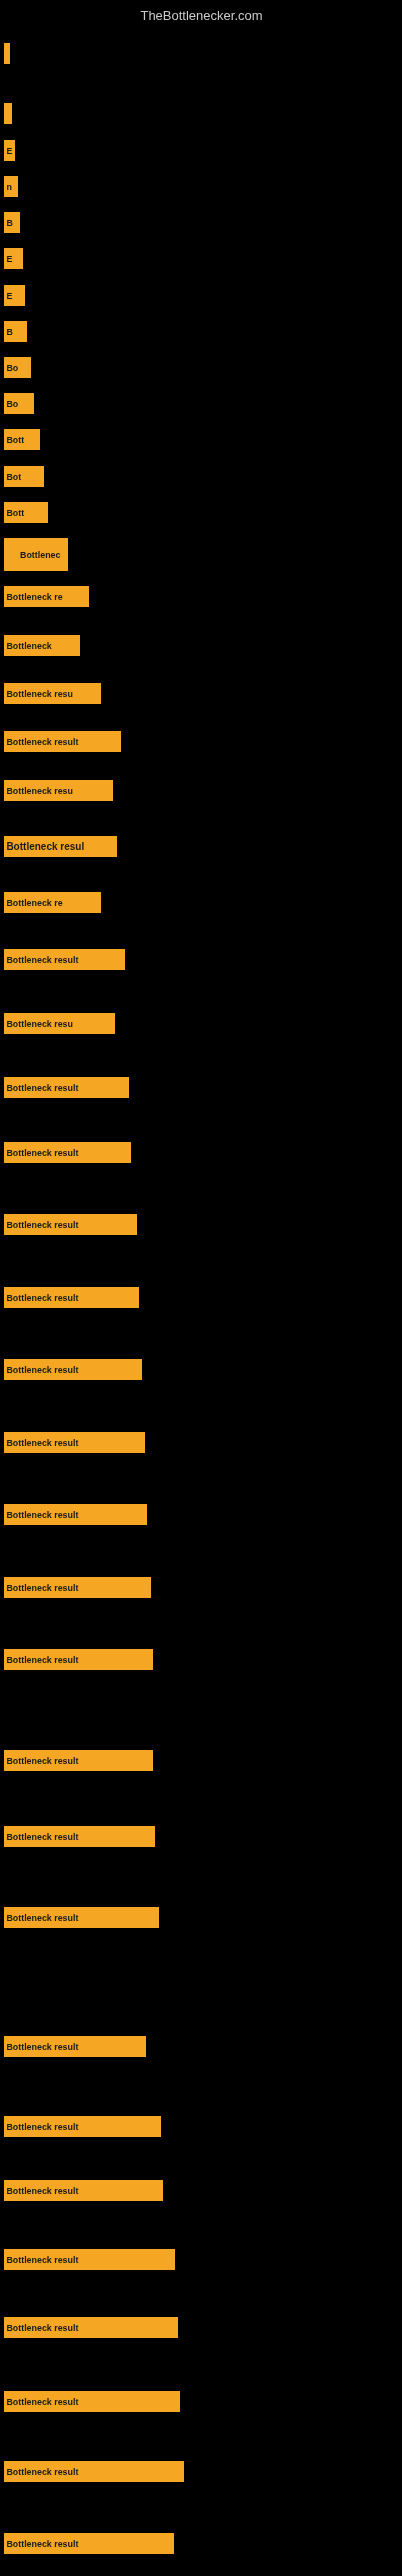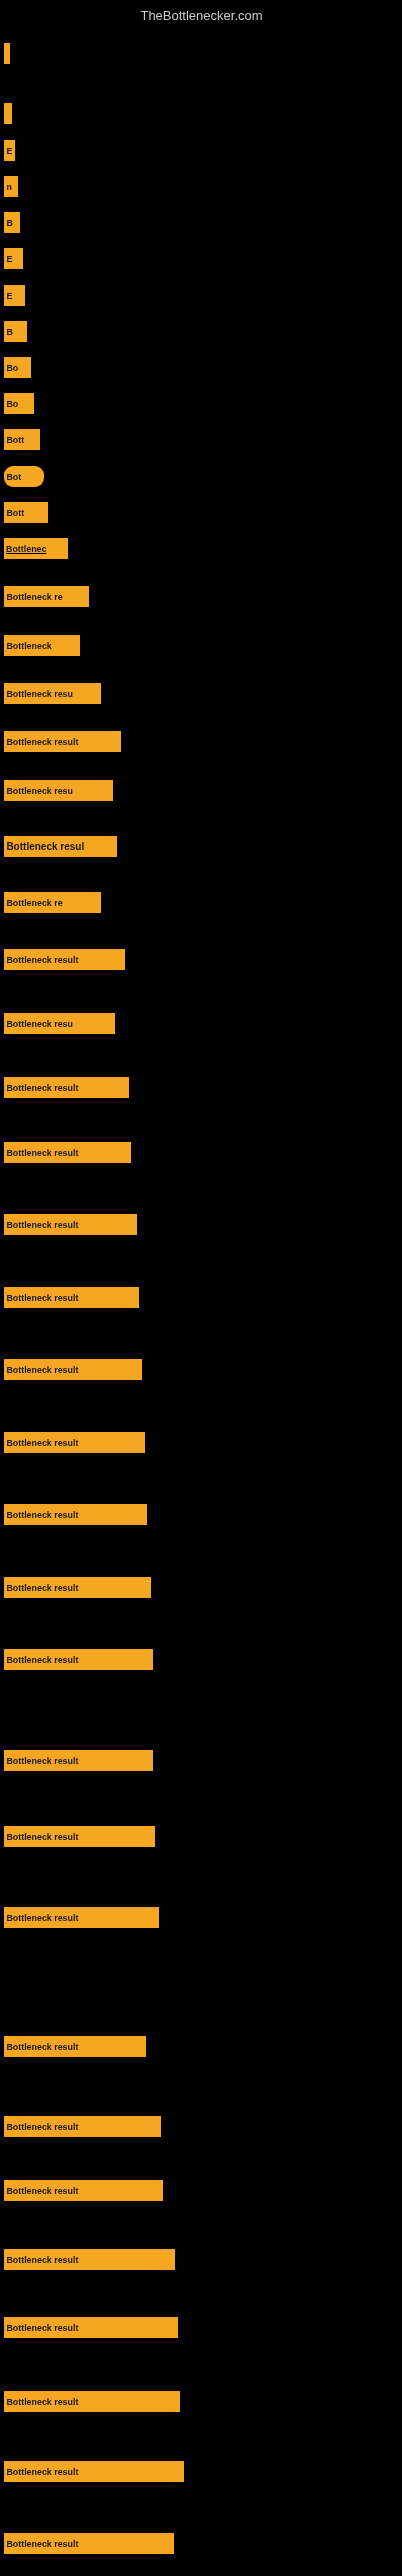--- a/index.html
+++ b/index.html
@@ -81,31 +81,31 @@
       <div style="background-color: rgb(245, 166, 35); height: 21px; width: 30px; margin-left: 4px; display: flex; align-items: center; padding-left: 2.4px;">
         <span style="color: rgb(26, 26, 26); font-size: 8.9px; font-weight: bold; white-space: nowrap;">Bo</span>
       </div>
     </div>
     <div style="position: absolute; top: 394px; left: 0px; display: flex; align-items: center;">
       <div style="background-color: rgb(245, 166, 35); height: 21px; width: 36px; margin-left: 4px; display: flex; align-items: center; padding-left: 2.4px;">
         <span style="color: rgb(26, 26, 26); font-size: 8.9px; font-weight: bold; white-space: nowrap;">Bott</span>
       </div>
     </div>
     <div style="position: absolute; top: 431px; left: 0px; display: flex; align-items: center;">
-      <div style="background-color: rgb(245, 166, 35); height: 21px; width: 40px; margin-left: 4px; display: flex; align-items: center; padding-left: 2.4px; border-radius: 9px;">
+      <div style="background-color: rgb(245, 166, 35); height: 21px; width: 40px; margin-left: 4px; display: flex; align-items: center; padding-left: 2.4px;">
         <span style="color: rgb(26, 26, 26); font-size: 8.9px; font-weight: bold; white-space: nowrap;">Bot</span>
       </div>
     </div>
     <div style="position: absolute; top: 467px; left: 0px; display: flex; align-items: center;">
       <div style="background-color: rgb(245, 166, 35); height: 21px; width: 44px; margin-left: 4px; display: flex; align-items: center; padding-left: 2.4px;">
         <span style="color: rgb(26, 26, 26); font-size: 8.9px; font-weight: bold; white-space: nowrap;">Bott</span>
       </div>
     </div>
     <div style="position: absolute; top: 503px; left: 0px; display: flex; align-items: center;">
-      <div style="background-color: rgb(245, 166, 35); height: 21px; width: 64px; margin-left: 4px; display: flex; align-items: center; padding-left: 2px; text-decoration: underline;">
+      <div style="background-color: rgb(245, 166, 35); height: 33px; width: 64px; margin-left: 4px; display: flex; align-items: center; padding-left: 16px;">
         <span style="color: rgb(26, 26, 26); font-size: 8.9px; font-weight: bold; white-space: nowrap;">Bottlenec</span>
       </div>
     </div>
     <div style="position: absolute; top: 551px; left: 0px; display: flex; align-items: center;">
       <div style="background-color: rgb(245, 166, 35); height: 21px; width: 85px; margin-left: 4px; display: flex; align-items: center; padding-left: 2.4px;">
         <span style="color: rgb(26, 26, 26); font-size: 8.9px; font-weight: bold; white-space: nowrap;">Bottleneck re</span>
       </div>
     </div>
     <div style="position: absolute; top: 600px; left: 0px; display: flex; align-items: center;">
       <div style="background-color: rgb(245, 166, 35); height: 21px; width: 76px; margin-left: 4px; display: flex; align-items: center; padding-left: 2.4px;">

